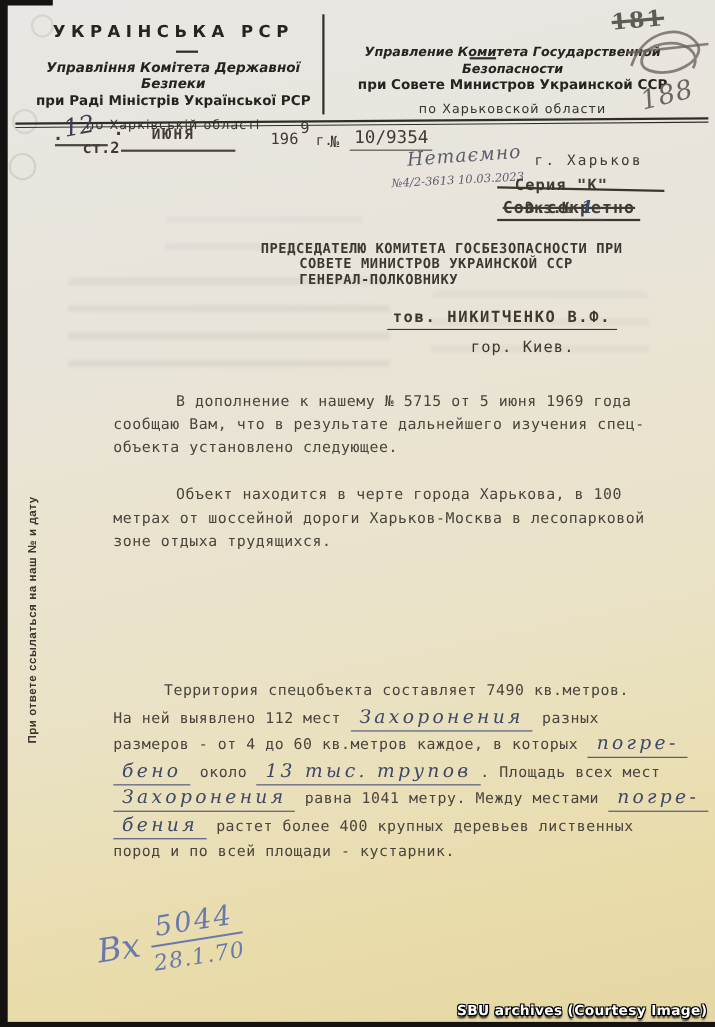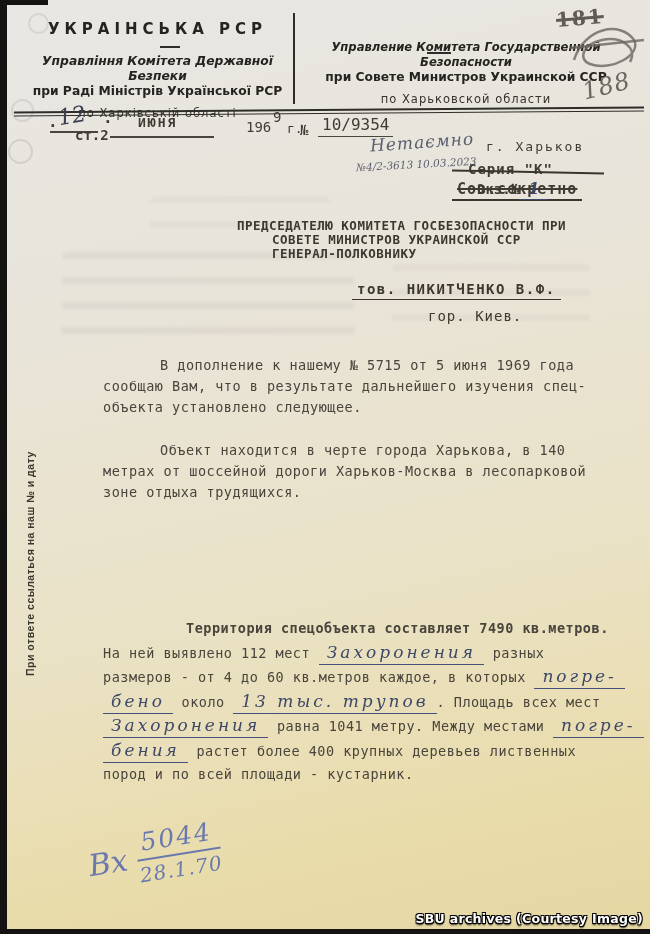--- a/index.html
+++ b/index.html
@@ -69,21 +69,21 @@
   .addr{font-size:12.5px;letter-spacing:.5px;color:#3c382f;font-weight:bold;}
   .tovname{left:352px;top:281px;font-size:14px;font-weight:bold;letter-spacing:1.5px;
            border-bottom:1.8px solid #3a362f;padding:0 5px 2px;color:#3c382f;}
   .gorkiev{left:428px;top:308px;font-size:14px;letter-spacing:1px;color:#3c382f;}
 
   
   .para{position:absolute;left:103px;width:494px;font-size:13.5px;line-height:21px;letter-spacing:.5px;
         color:#49443c;white-space:pre-line;text-indent:57px;}
   .p4{position:absolute;left:103px;top:617px;width:510px;}
   .p4line{font-size:13.5px;line-height:23.5px;letter-spacing:.5px;color:#49443c;white-space:nowrap;}
-  .p4 .first{margin-left:83px;font-weight:bold;}
+  .p4 .first{margin-left:46px;}
 
   
   .marginnote{position:absolute;left:24px;top:676px;width:300px;transform:rotate(-90deg);transform-origin:0 0;
               font-family:"Liberation Sans",sans-serif;font-weight:bold;font-size:10.5px;letter-spacing:.5px;color:#3a372f;}
 
   
   .regmark{position:absolute;left:88px;top:826px;transform:rotate(-9deg);color:#5c6fae;opacity:.9;
            font-family:"DejaVu Serif",serif;font-style:italic;display:flex;align-items:center;}
   .regprefix{font-size:30px;margin-right:10px;}
   .frac{display:inline-block;text-align:center;}
@@ -156,21 +156,21 @@
 
   <span class="t addr" style="left:237px;top:218px;">ПРЕДСЕДАТЕЛЮ КОМИТЕТА ГОСБЕЗОПАСНОСТИ ПРИ</span>
   <span class="t addr" style="left:272px;top:232px;">СОВЕТЕ МИНИСТРОВ УКРАИНСКОЙ ССР</span>
   <span class="t addr" style="left:272px;top:246px;">ГЕНЕРАЛ-ПОЛКОВНИКУ</span>
   <span class="t tovname">тов. НИКИТЧЕНКО В.Ф.</span>
   <span class="t gorkiev">гор. Киев.</span>
 
   <div class="para" style="top:355px;">В дополнение к нашему № 5715 от 5 июня 1969 года
 сообщаю Вам, что в результате дальнейшего изучения спец-
 объекта установлено следующее.</div>
-  <div class="para" style="top:440px;">Объект находится в черте города Харькова, в 140
+  <div class="para" style="top:440px;">Объект находится в черте города Харькова, в 100
 метрах от шоссейной дороги Харьков-Москва в лесопарковой
 зоне отдыха трудящихся.</div>
 
   <div class="p4">
     <div class="p4line first">Территория спецобъекта составляет 7490 кв.метров.</div>
     <div class="p4line"><span>На ней выявлено 112 мест</span> <span class="hand hand-ins">Захоронения</span> <span>разных</span></div>
     <div class="p4line"><span>размеров - от 4 до 60 кв.метров каждое, в которых</span> <span class="hand hand-ins">погре-</span></div>
     <div class="p4line"><span class="hand hand-ins">бено</span> <span>около</span> <span class="hand hand-ins">13 тыс. трупов</span><span>. Площадь всех мест</span></div>
     <div class="p4line"><span class="hand hand-ins">Захоронения</span> <span>равна 1041 метру. Между местами</span> <span class="hand hand-ins">погре-</span></div>
     <div class="p4line"><span class="hand hand-ins">бения</span> <span>растет более 400 крупных деревьев лиственных</span></div>

